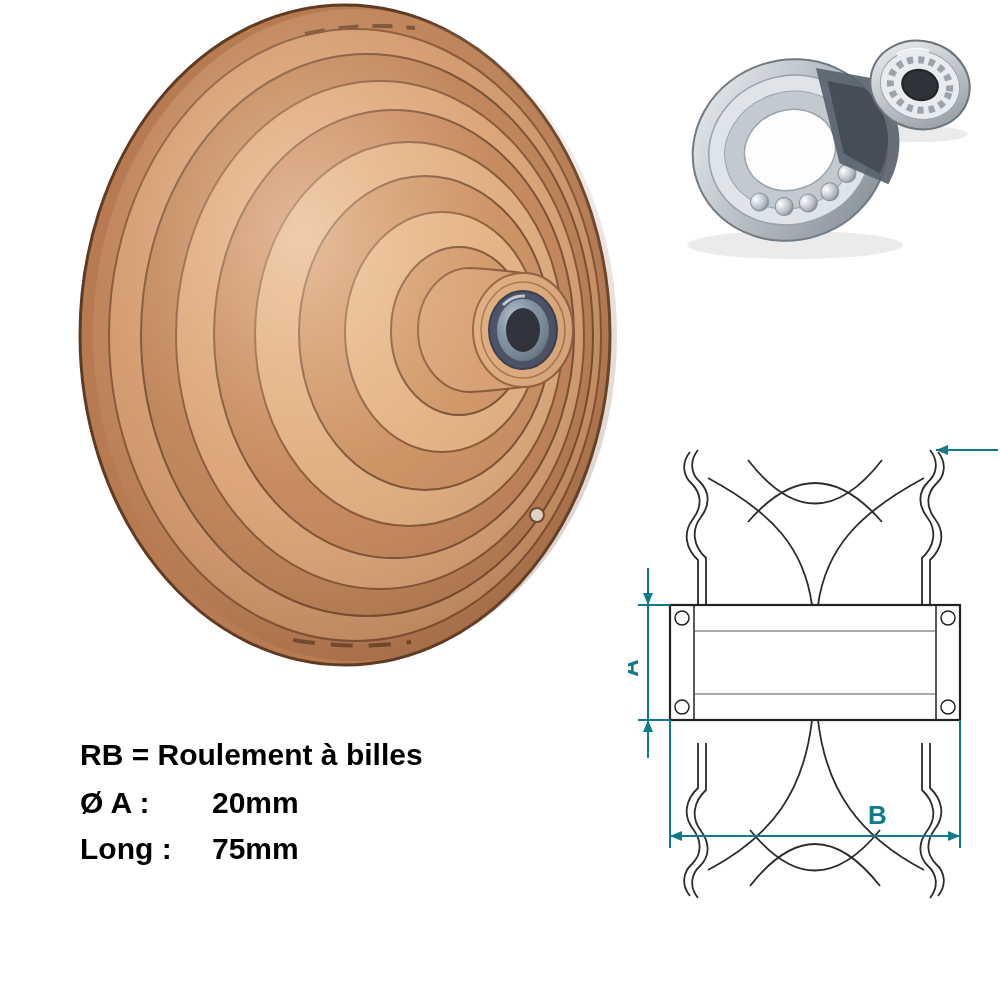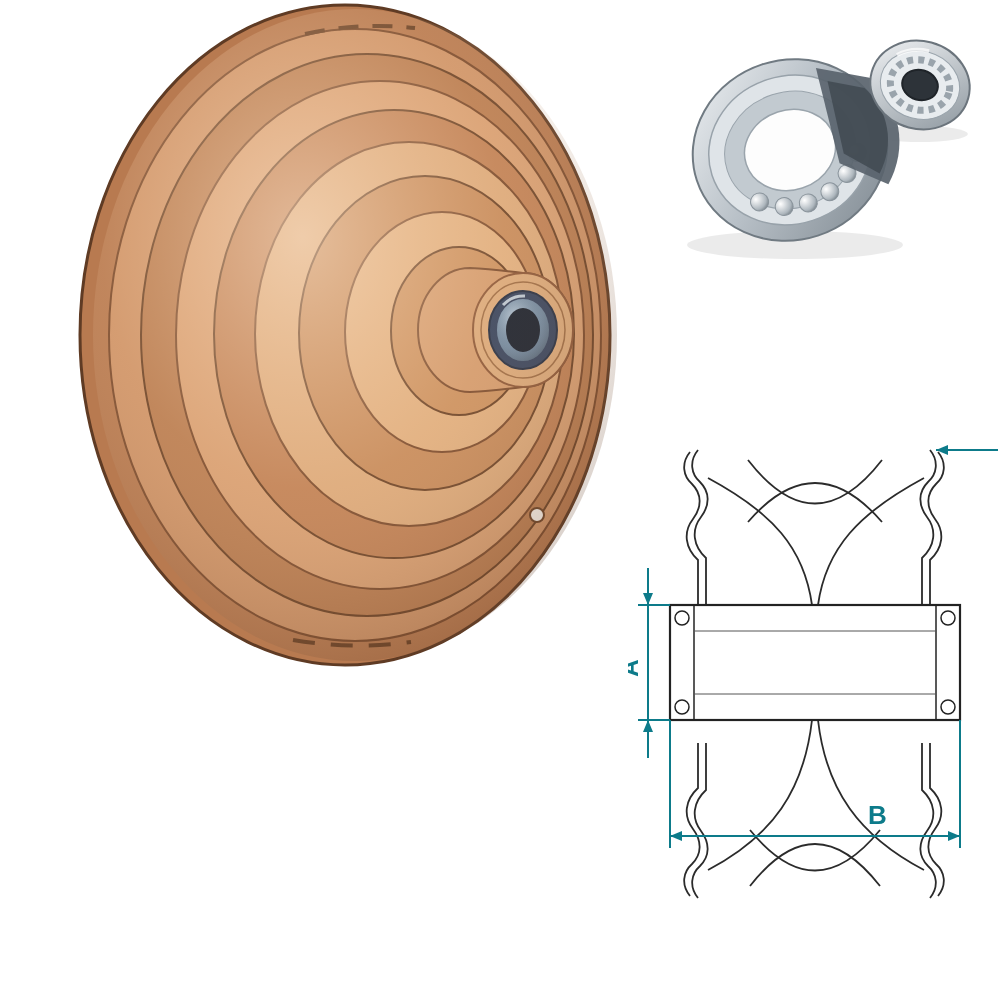--- a/index.html
+++ b/index.html
@@ -170,14 +170,25 @@
       <polygon class="teal-fill" points="332,418 320,413 320,423"></polygon>
       <text x="240" y="406" fill="#0d7b8a" font-size="26" font-weight="bold">B</text>
     </g>
 
     <g>
       <line class="teal-line" x1="308" y1="32" x2="370" y2="32"></line>
       <polygon class="teal-fill" points="308,32 320,27 320,37"></polygon>
     </g>
   </svg>
 
+  <div id="specs" class="abs">
+    <div class="title">RB = Roulement à billes</div>
+    <div class="row">
+      <span class="lbl">Ø A :</span>
+      <span>20mm</span>
+    </div>
+    <div class="row">
+      <span class="lbl">Long :</span>
+      <span>75mm</span>
+    </div>
+  </div>
 
 </div>
 
 </body></html>

